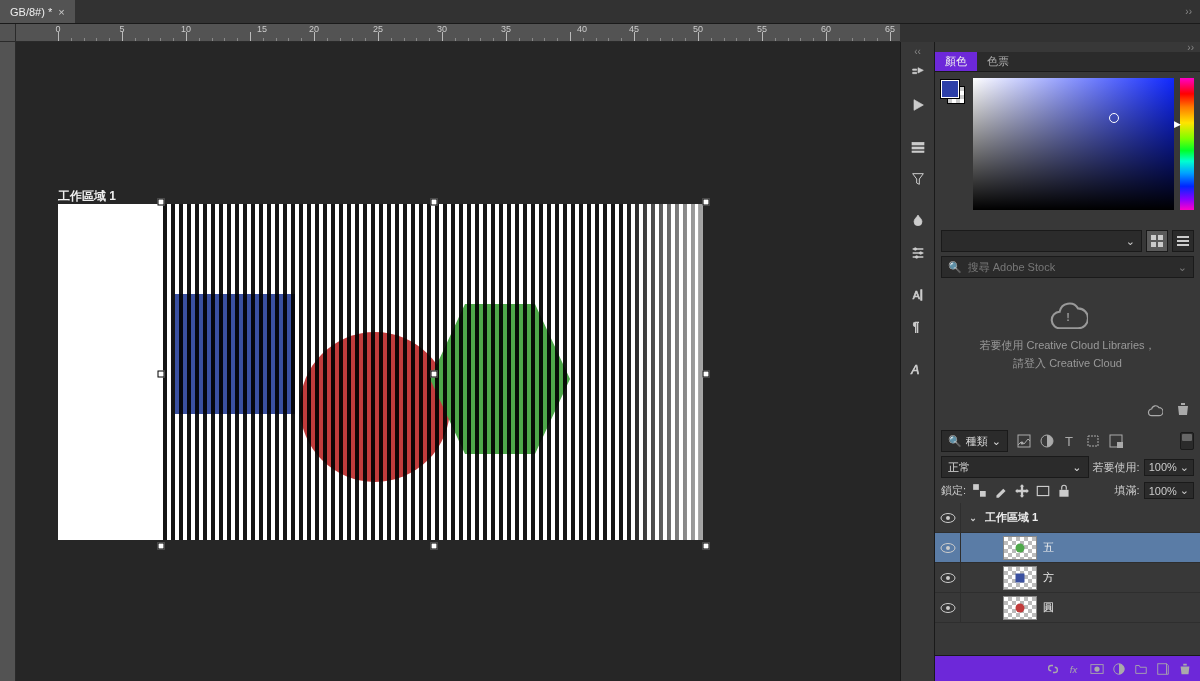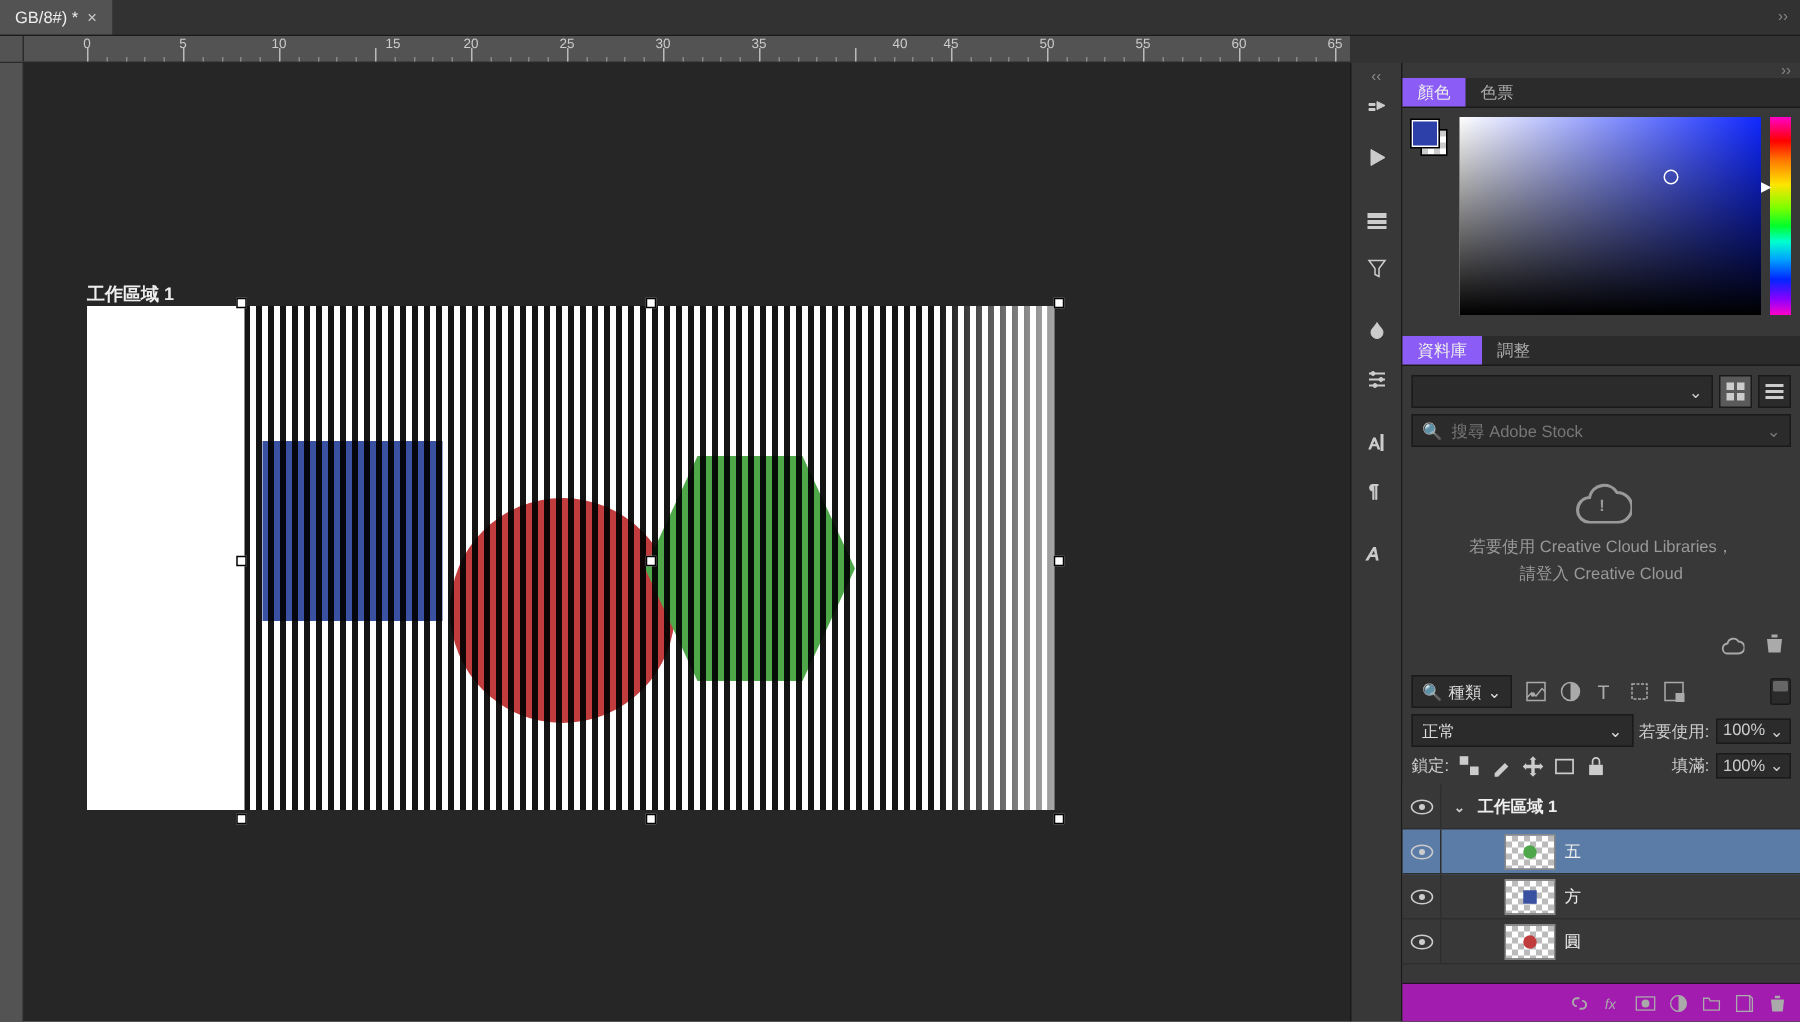--- a/index.html
+++ b/index.html
@@ -48,21 +48,21 @@
   
   .iconstrip { width:34px; background:#383838; border-left:1px solid #1a1a1a; display:flex; flex-direction:column; align-items:center; padding-top:4px; gap:2px;}
   .strip-icon { width:30px; height:30px; display:flex; align-items:center; justify-content:center; fill:#ccc; stroke:#ccc;}
   .iconstrip .expander { width:100%; height:10px; display:flex; justify-content:center; align-items:center; color:#888; font-size:10px;}
 
   
   .panels { width:266px; background:#383838; border-left:1px solid #1a1a1a; display:flex; flex-direction:column;}
   .panels .topbar { height:10px; display:flex; justify-content:flex-end; align-items:center; padding-right:6px; font-size:10px; color:#888;}
   .panel-tabs { display:flex; background:#2b2b2b; height:20px; align-items:flex-end; border-bottom:1px solid #1a1a1a;}
   .panel-tabs .tab { padding:3px 10px; font-size:11px; color:#aaa; height:100%; display:flex; align-items:center;}
-  .panel-tabs .tab.active { background:#8b5cf6; color:#eee;}
+  .panel-tabs .tab.active { background:#6d28d9; color:#eee;}
   .panel-body { background:#383838; position:relative;}
 
   
   .color-panel { height:152px; position:relative; padding:6px; display:flex; gap:6px;}
   .swatch-stack { position:relative; width:26px; height:26px; margin-top:2px;}
   .swatch-back { position:absolute; left:6px; top:6px; width:18px; height:18px; border:1px solid #000; background:
     repeating-conic-gradient(#ccc 0 25%, #fff 0 50%) 0 0/8px 8px;}
   .swatch-front { position:absolute; left:0; top:0; width:18px; height:18px; background:#2d3fa8; border:1px solid #fff; outline:1px solid #000;}
   .color-field { flex:1; height:132px; position:relative;
     background: linear-gradient(to bottom, rgba(0,0,0,0), #000),
@@ -106,21 +106,21 @@
   .disclosure { width:12px; text-align:center; color:#ccc; font-size:9px;}
   .layer-thumb { width:34px; height:24px; border:1px solid #888; background:#fff; position:relative; overflow:hidden;}
   .layer-thumb.transparent {
     background: repeating-conic-gradient(#bbb 0 25%, #fff 0 50%) 0 0/8px 8px;
   }
   .thumb-shape { position:absolute; left:50%; top:50%; transform:translate(-50%,-50%);}
   .thumb-stripes { position:absolute; inset:0;
     background: repeating-linear-gradient(90deg, #000 0 1px, #fff 1px 2px);}
   .layer-name { flex:1; font-size:11px; color:#eee; white-space:nowrap; overflow:hidden; text-overflow:ellipsis;}
 
-  .layers-foot { height:26px; background:#a21caf; border-top:1px solid #1a1a1a; display:flex; align-items:center; justify-content:flex-end; gap:8px; padding:0 8px;}
+  .layers-foot { height:26px; background:#6d28d9; border-top:1px solid #1a1a1a; display:flex; align-items:center; justify-content:flex-end; gap:8px; padding:0 8px;}
   .layers-foot svg { fill:#aaa; width:14px; height:14px;}
 
   svg.i { width:16px; height:16px;}
 </style>
 </head>
 <body>
 
 <div class="tab-bar">
   <div class="doc-tab">
     <span>GB/8#) *</span>
@@ -174,21 +174,21 @@
       <div class="tick-minor" style="left: 451.6px;"></div>
       <div class="tick-minor" style="left: 464.4px;"></div>
       <div class="tick-minor" style="left: 477.2px;"></div>
       <div class="tick-major" style="left: 490px;"></div>
       <div class="tick-label" style="left: 490px;">35</div>
       <div class="tick-minor" style="left: 502.8px;"></div>
       <div class="tick-minor" style="left: 515.6px;"></div>
       <div class="tick-minor" style="left: 528.4px;"></div>
       <div class="tick-minor" style="left: 541.2px;"></div>
       <div class="tick-major" style="left: 554px;"></div>
-      <div class="tick-label" style="left: 584px;">40</div>
+      <div class="tick-label" style="left: 566px;">40</div>
       <div class="tick-minor" style="left: 566.8px;"></div>
       <div class="tick-minor" style="left: 579.6px;"></div>
       <div class="tick-minor" style="left: 592.4px;"></div>
       <div class="tick-minor" style="left: 605.2px;"></div>
       <div class="tick-major" style="left: 618px;"></div>
       <div class="tick-label" style="left: 618px;">45</div>
       <div class="tick-minor" style="left: 630.8px;"></div>
       <div class="tick-minor" style="left: 643.6px;"></div>
       <div class="tick-minor" style="left: 656.4px;"></div>
       <div class="tick-minor" style="left: 669.2px;"></div>
@@ -316,24 +316,20 @@
         <div class="swatch-front"></div>
       </div>
       <div class="color-field">
         <div class="picker-ring"></div>
       </div>
       <div class="hue-strip">
         <div class="hue-ptr">▶</div>
       </div>
     </div>
 
-    <div class="panel-tabs">
-      <div class="tab active">資料庫</div>
-      <div class="tab">調整</div>
-    </div>
     <div class="panel-body lib-panel">
       <div class="lib-row">
         <div class="lib-dropdown">
           <span></span>
           <span>⌄</span>
         </div>
         <div class="icon-btn active">
             <svg class="i" viewBox="0 0 16 16">
               <rect x="2" y="2" width="5" height="5"></rect>
               <rect x="9" y="2" width="5" height="5"></rect>

